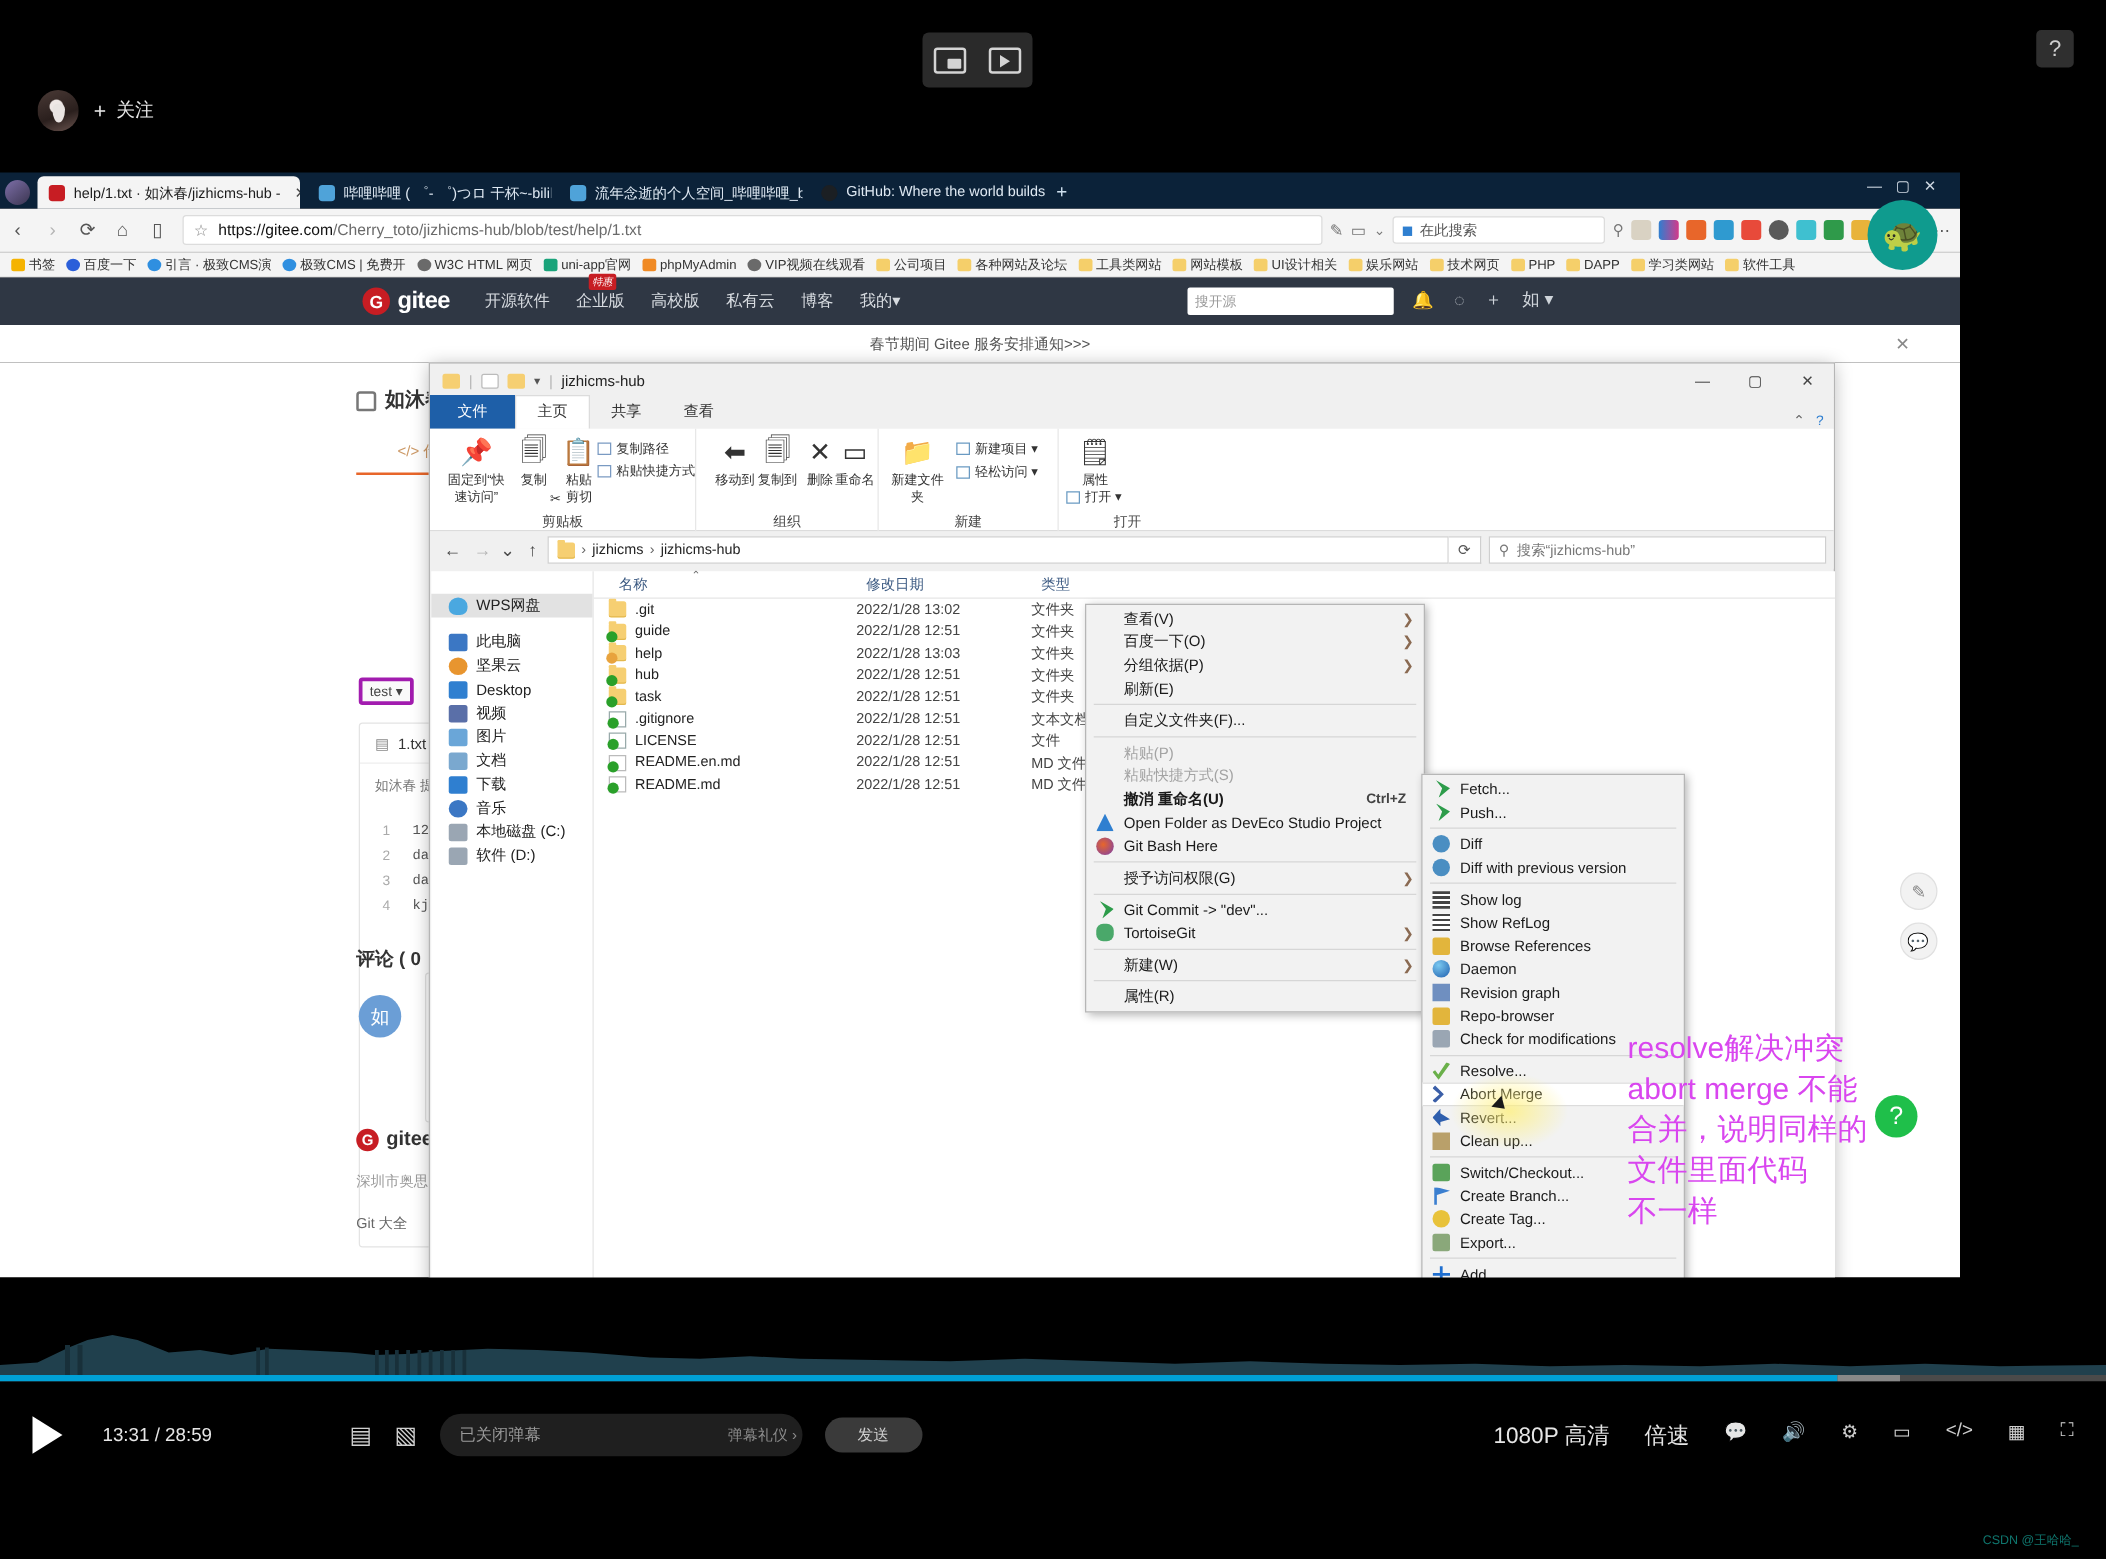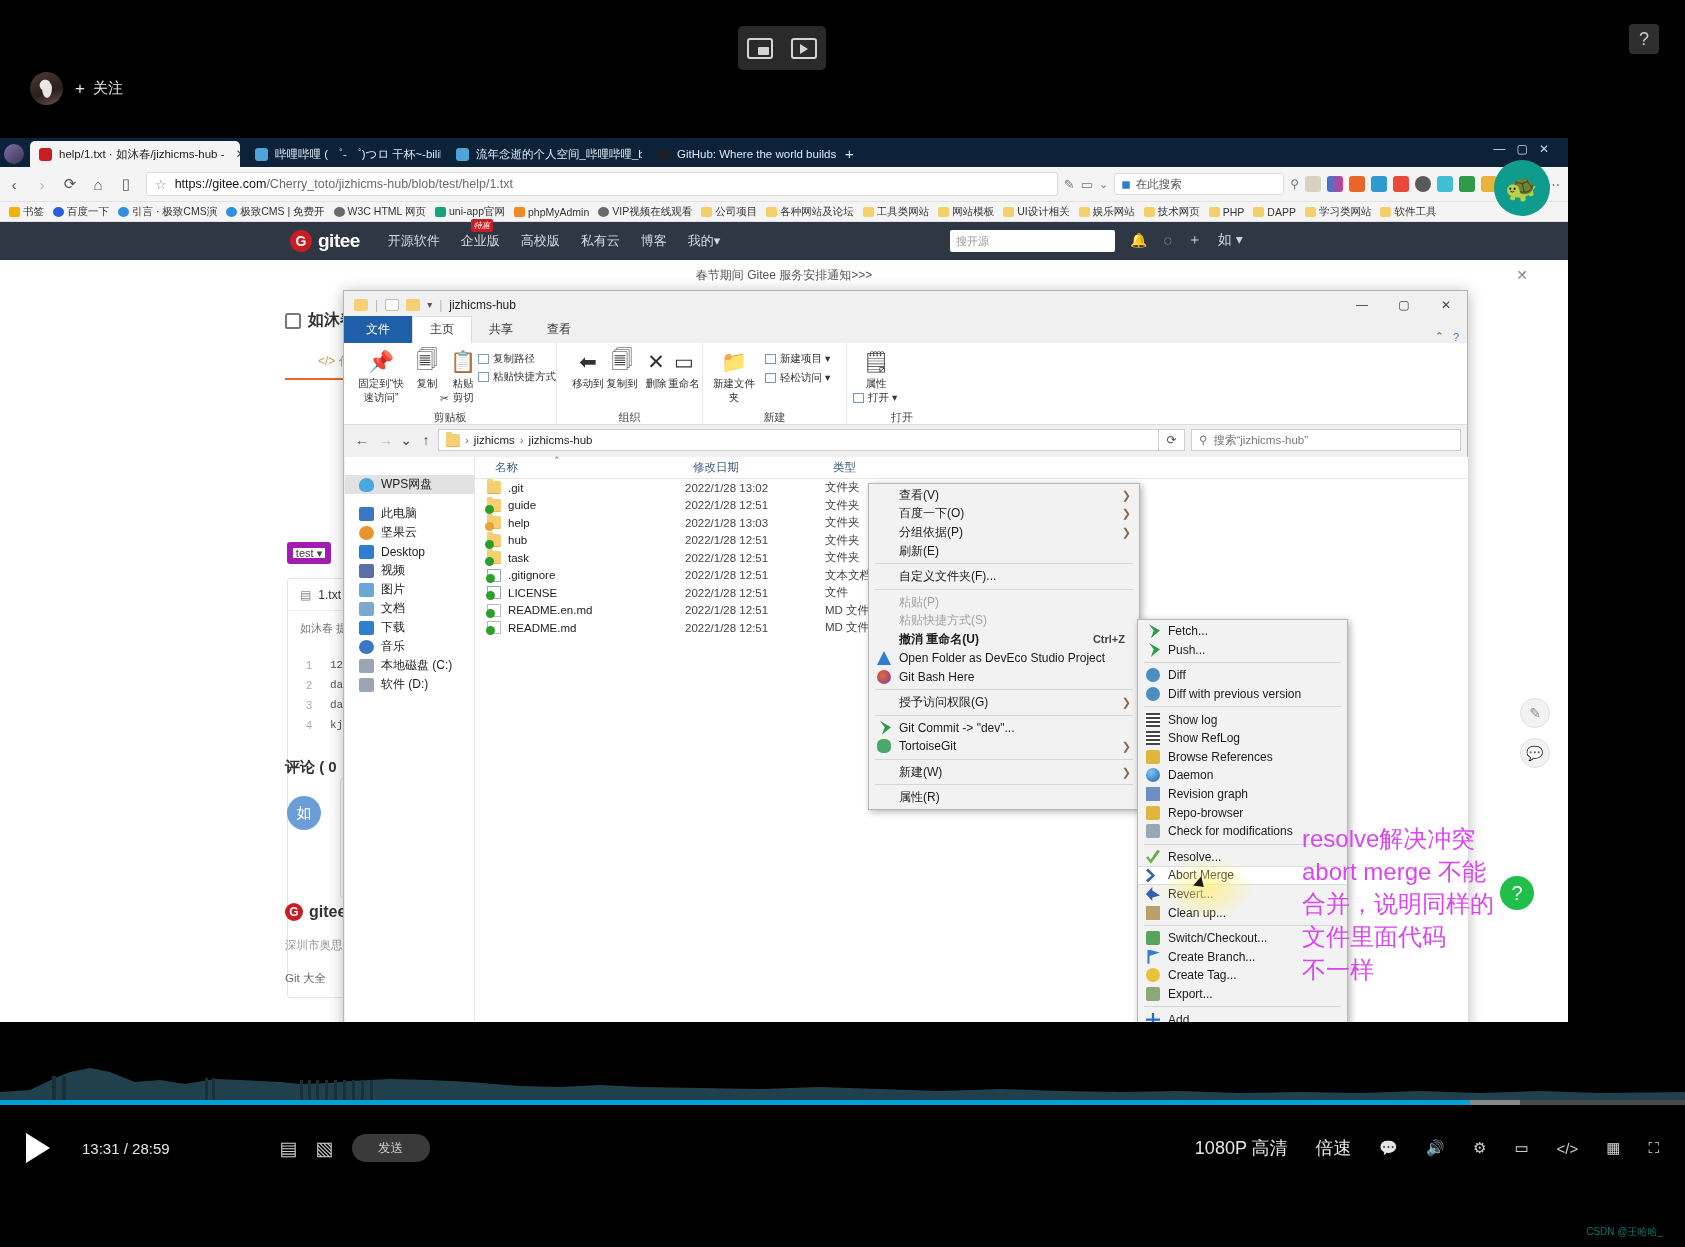--- a/index.html
+++ b/index.html
@@ -57,21 +57,21 @@
   .badge{position:absolute;left:10px;top:-13px;background:#c71d23;color:#fff;font-size:8px;padding:1px 3px;border-radius:2px;white-space:nowrap;}
   .gsearch{position:absolute;left:950px;top:8px;width:165px;height:22px;background:#fff;border-radius:2px;font-size:11px;color:#9a9a9a;display:flex;align-items:center;padding:0 6px;}
   .gicons{position:absolute;left:1130px;top:9px;display:flex;gap:16px;color:#cfd4da;font-size:14px;align-items:center;}
   .notice{position:absolute;left:0;top:122px;width:1568px;height:30px;background:#fff;display:flex;align-items:center;justify-content:center;font-size:12px;color:#555;}
   .notice .x{position:absolute;right:40px;color:#888;font-size:14px;}
   .page-bg{position:absolute;left:0;top:152px;width:1568px;height:732px;background:#fff;}
   .repo-title{position:absolute;left:285px;top:172px;display:flex;align-items:center;gap:7px;font-size:16px;font-weight:bold;color:#333;}
   .lockic{width:16px;height:16px;border:2px solid #777;border-radius:3px 3px 2px 2px;position:relative;}
   .repo-tabs{position:absolute;left:318px;top:215px;display:flex;gap:18px;font-size:12px;color:#c96;}
   .uline{position:absolute;left:285px;top:240px;width:120px;height:2px;background:#e8662a;}
-  .branchsel{position:absolute;left:287px;top:404px;width:44px;height:22px;border:6px solid #a21caf;border-radius:3px;font-size:11px;color:#444;display:flex;align-items:center;justify-content:center;gap:4px;background:#fafafa;}
+  .branchsel{position:absolute;left:287px;top:404px;width:44px;height:22px;border:3px solid #a21caf;border-radius:3px;font-size:11px;color:#444;display:flex;align-items:center;justify-content:center;gap:4px;background:#fafafa;}
   .filepane{position:absolute;left:287px;top:440px;width:860px;height:420px;border:1px solid #e4e4e4;border-radius:3px;background:#fff;}
   .filepane .fhead{height:32px;border-bottom:1px solid #eee;display:flex;align-items:center;gap:7px;padding-left:12px;font-size:12px;color:#333;}
   .code-num{position:absolute;left:18px;font-size:11px;color:#aaa;}
   .code-txt{position:absolute;left:42px;font-size:11px;color:#555;font-family:"Liberation Mono",monospace;}
   .cmt-title{position:absolute;left:285px;top:620px;font-size:15px;font-weight:bold;color:#333;}
   .cmt-av{position:absolute;left:287px;top:658px;width:34px;height:34px;border-radius:50%;background:#6b9ed6;color:#fff;font-size:15px;display:flex;align-items:center;justify-content:center;}
   .cmt-box{position:absolute;left:340px;top:640px;width:760px;height:120px;border:1px solid #e2e2e2;border-radius:3px;}
   .foot-logo{position:absolute;left:285px;top:765px;display:flex;align-items:center;gap:6px;}
   .foot-txt{position:absolute;left:285px;top:800px;font-size:11.5px;color:#999;}
   .foot-links{position:absolute;left:285px;top:833px;width:880px;display:flex;justify-content:space-between;font-size:11.5px;color:#666;}
@@ -164,21 +164,21 @@
   .vheat{position:absolute;left:0;top:36px;width:1685px;height:46px;}
   .vprog{position:absolute;left:0;top:78px;width:1685px;height:5px;background:#4a4a4a;}
   .vprog i{position:absolute;left:0;top:0;height:5px;background:#00a1d6;width:1470px;}
   .vbuf{position:absolute;left:1470px;top:0;height:5px;background:#888;width:50px;}
   .vctl{position:absolute;left:0;top:86px;width:1685px;height:80px;display:flex;align-items:center;color:#e6e6e6;font-size:14px;}
   .playbtn{margin-left:26px;width:0;height:0;border-left:24px solid #fff;border-top:15px solid transparent;border-bottom:15px solid transparent;}
   .vtime{margin-left:32px;font-size:15px;color:#e6e6e6;}
   .dmbox{margin-left:110px;display:flex;align-items:center;gap:18px;}
   .dmin{width:290px;height:34px;background:#1f1f1f;border-radius:17px;display:flex;align-items:center;justify-content:space-between;padding:0 4px 0 16px;color:#9a9a9a;font-size:13px;}
   .sendb{width:78px;height:28px;border-radius:14px;background:#3a3a3a;color:#cfcfcf;font-size:12.5px;display:flex;align-items:center;justify-content:center;}
-  .vright{margin-left:auto;display:flex;align-items:center;gap:28px;padding-right:26px;font-size:15px;}
+  .vright{margin-left:auto;display:flex;align-items:flex-start;gap:28px;padding-right:26px;font-size:15px;}
   .vwm{position:absolute;right:22px;bottom:8px;color:#0f766e;font-size:10px;}
   .icn{opacity:.9;}
 </style>
 </head>
 <body>
 
 <div class="bili-head">
   <div class="bili-up">
     <div class="avatar"></div>
     <div class="follow">
@@ -958,20 +958,24 @@
   <div class="vctl">
     <div class="playbtn"></div>
     <div class="vtime">
       <span>13:31</span>
       <span>/</span>
       <span>28:59</span>
     </div>
     <div class="dmbox">
       <span style="font-size:19px;color:#cfcfcf">▤</span>
       <span style="font-size:19px;color:#cfcfcf">▧</span>
+      <div class="dmin">
+        <span>已关闭弹幕</span>
+        <span style="font-size:12px;color:#8a8a8a">弹幕礼仪 ›</span>
+      </div>
       <div class="sendb">发送</div>
     </div>
     <div class="vright">
       <span style="font-size:18px">1080P 高清</span>
       <span style="font-size:18px">倍速</span>
       <span class="icn">💬</span>
       <span class="icn">🔊</span>
       <span class="icn">⚙</span>
       <span class="icn">▭</span>
       <span class="icn">&lt;/&gt;</span>

